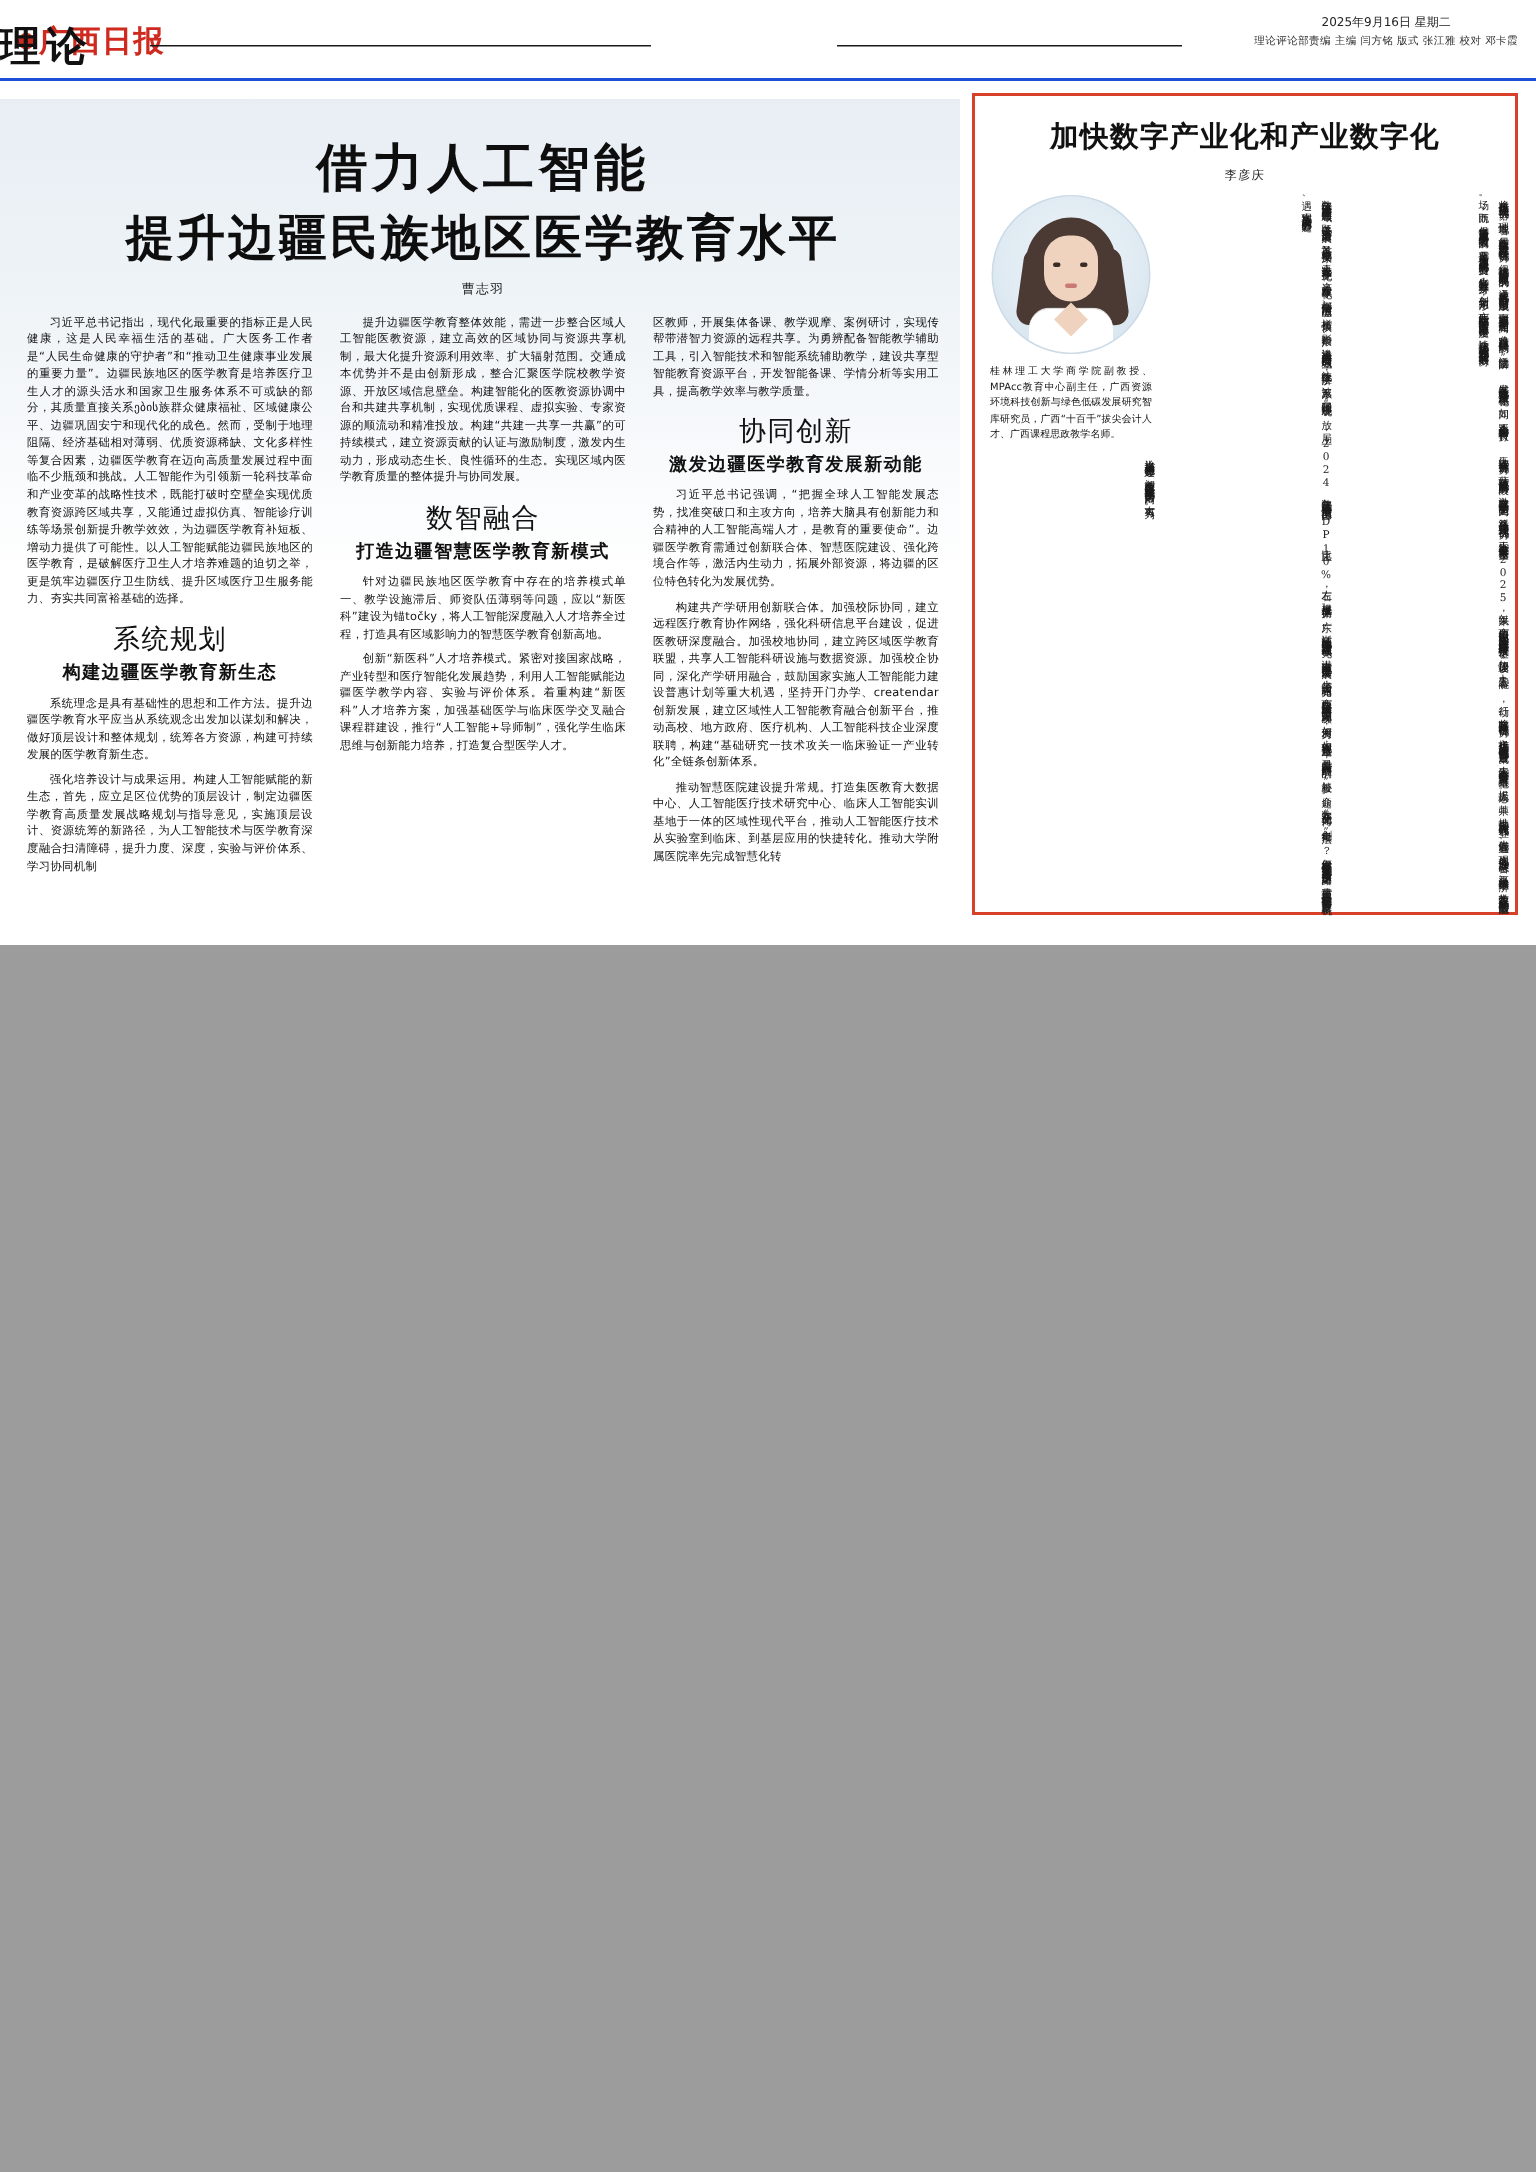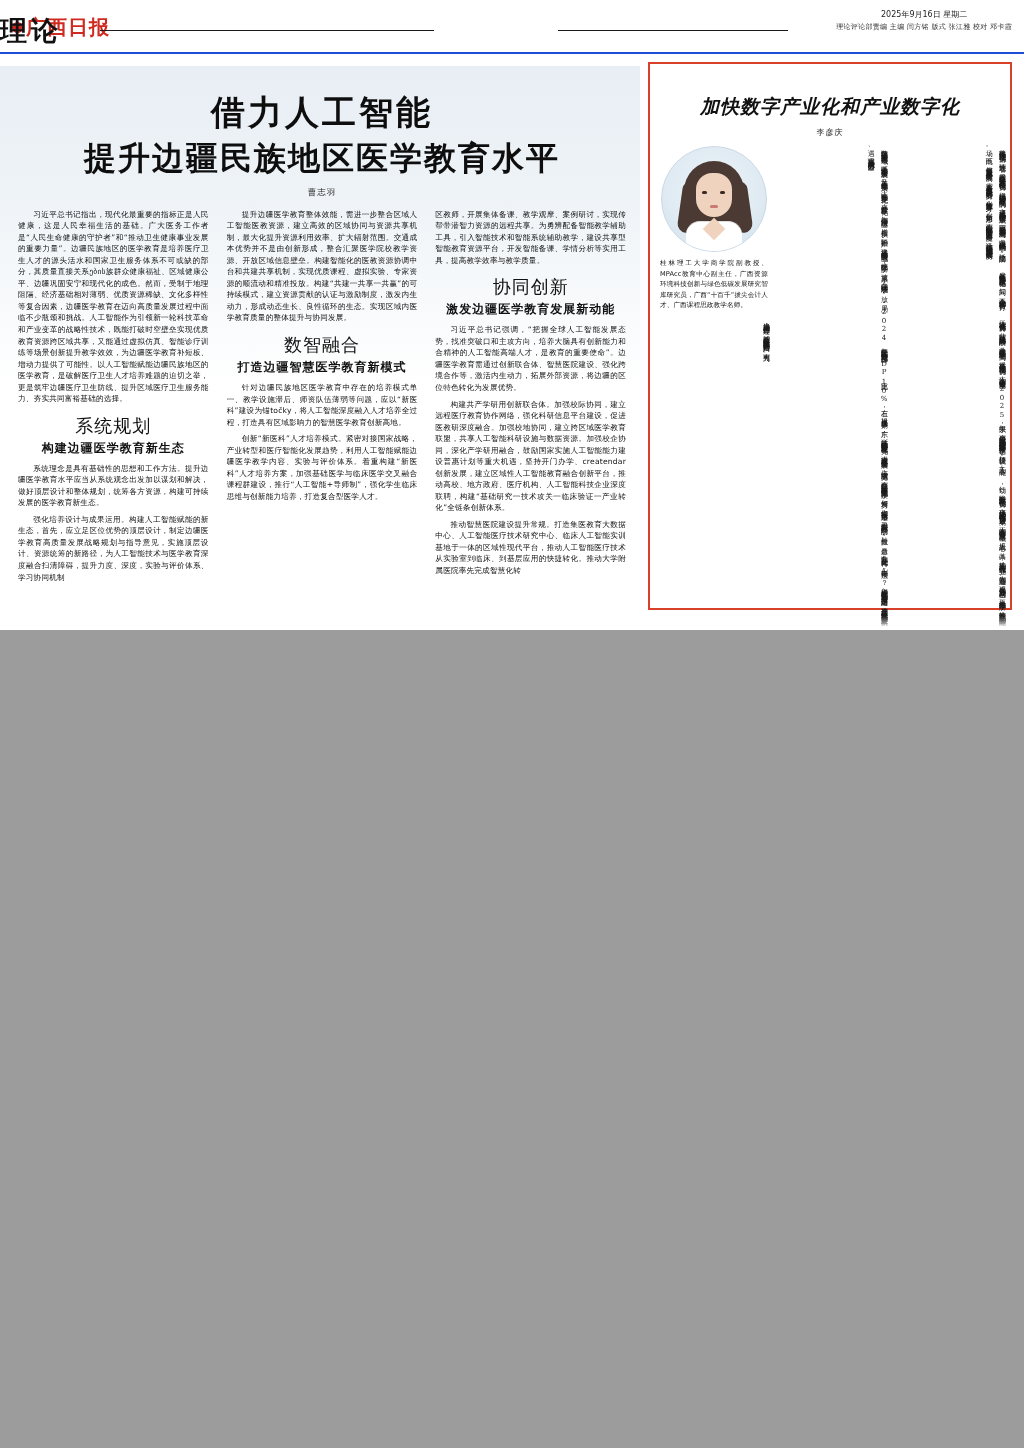--- a/index.html
+++ b/index.html
@@ -75,21 +75,21 @@
     font-weight:bold;font-size:12px;color:#111;margin:1px 0 6px 0;letter-spacing:1px;
   }
   
   .boxart{
     position:absolute;left:648px;top:8px;width:364px;height:548px;
     border:2px solid #d8402a;box-sizing:border-box;padding:10px 10px 6px 10px;
     background:#fff;
   }
   .box-title{
     text-align:center;font-family:"DejaVu Serif","Liberation Serif",serif;
-    font-weight:bold;font-size:19px;color:#111;letter-spacing:1px;margin-top:20px;font-style:italic;
+    font-weight:bold;font-size:19px;color:#111;letter-spacing:1px;margin-top:4px;
   }
   .box-byline{text-align:center;font-size:8px;color:#222;margin:7px 0 6px 0;letter-spacing:1px;}
   .box-cols{display:flex;gap:10px;}
   .bcol{width:108px;}
   .portrait-wrap{width:108px;}
   .portrait{
     width:104px;height:104px;border-radius:50%;margin:2px auto 6px auto;
     background:radial-gradient(circle at 50% 42%,#eef4f9 0%,#dfeaf2 60%,#cfe0ec 100%);
     position:relative;overflow:hidden;border:1px solid #cbdae6;
   }

